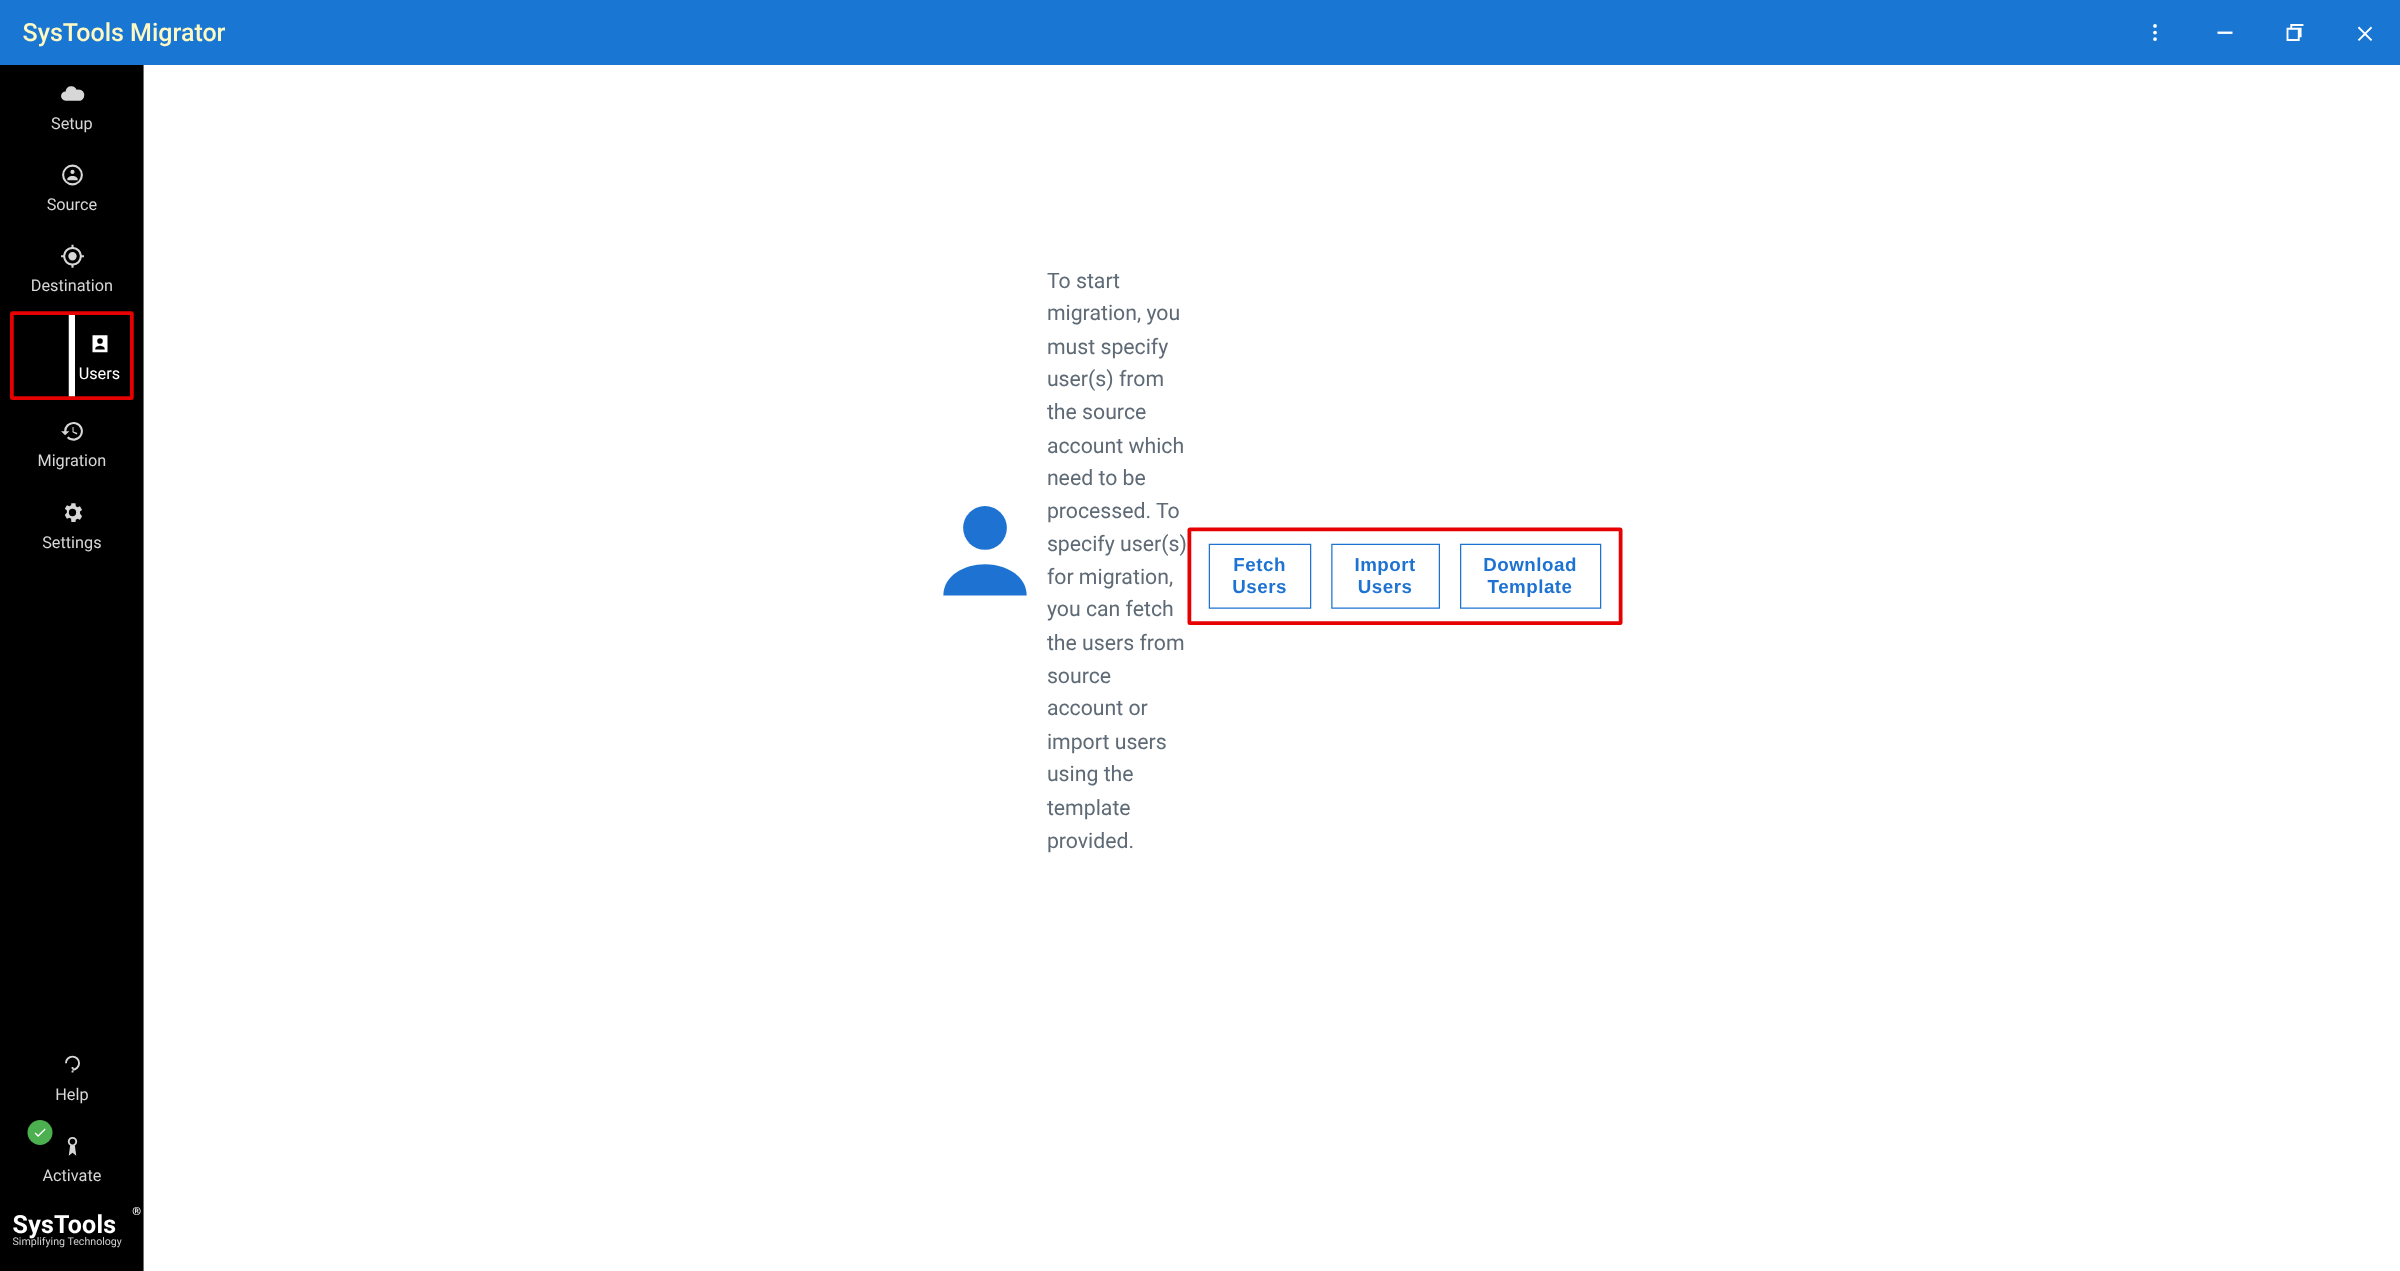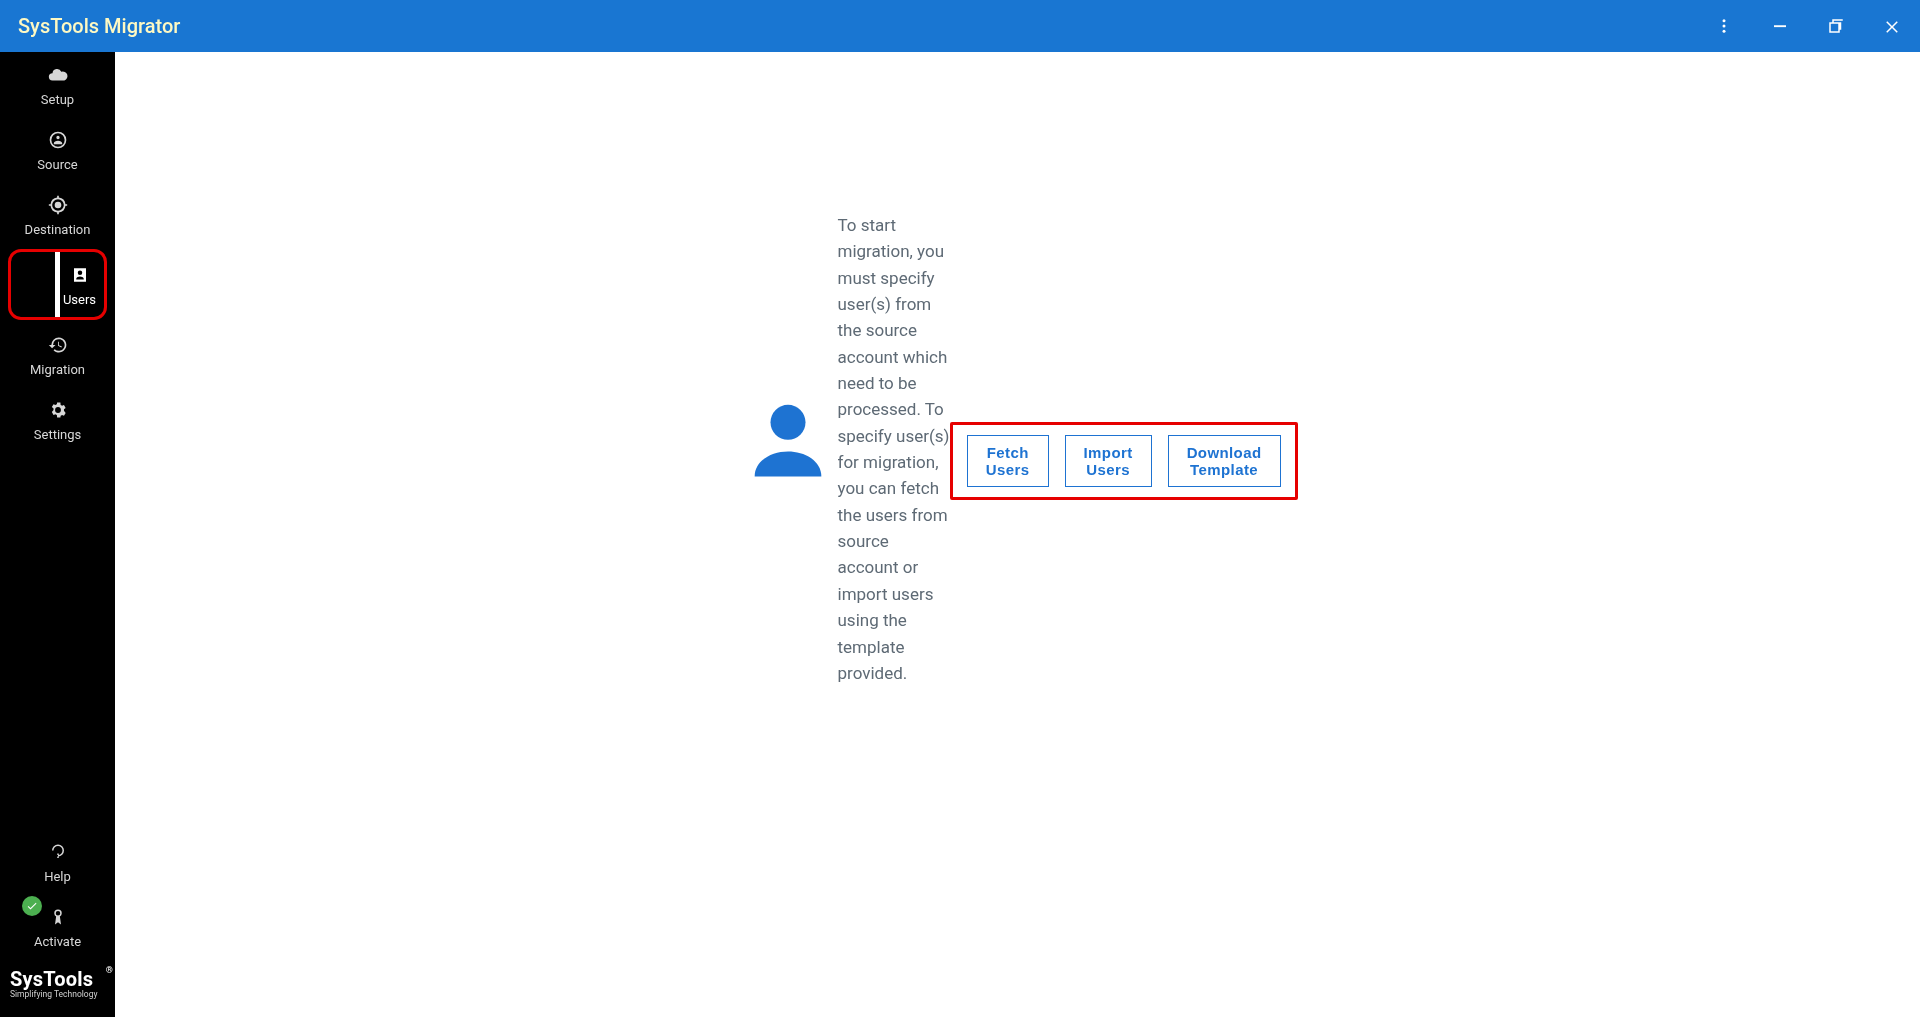--- a/index.html
+++ b/index.html
@@ -53,21 +53,21 @@
   .sidebar-item.active::before {
     content: "";
     position: absolute;
     left: 0; top: 0; bottom: 0;
     width: 5px;
     background: #ffffff;
   }
   .sidebar-highlight {
     border: 3px solid #e60000;
     margin: 2px 8px;
-    border-radius: 13px;
+    border-radius: 2px;
     padding-left: 44px;
   }
   .green-dot {
     position: absolute;
     left: 22px;
     top: 2px;
     width: 20px; height: 20px;
     background: #4caf50;
     border-radius: 50%;
     display:flex; align-items:center; justify-content:center;

